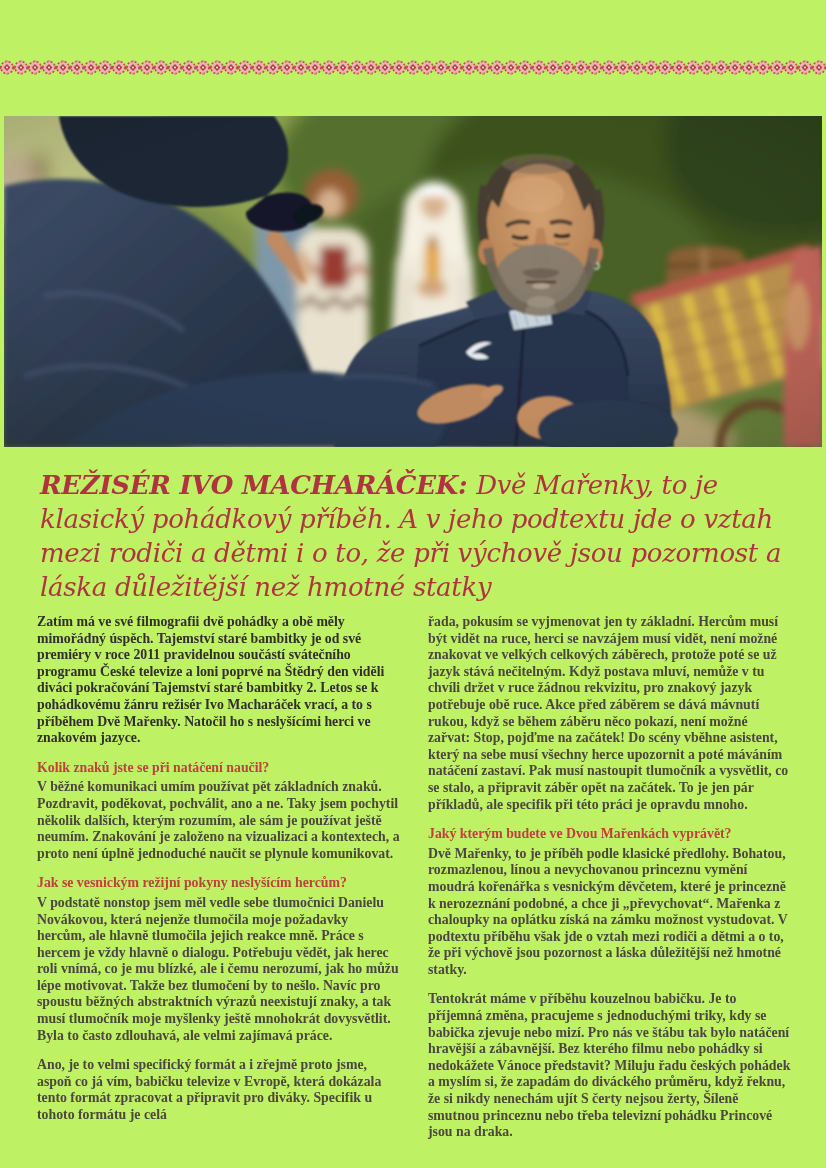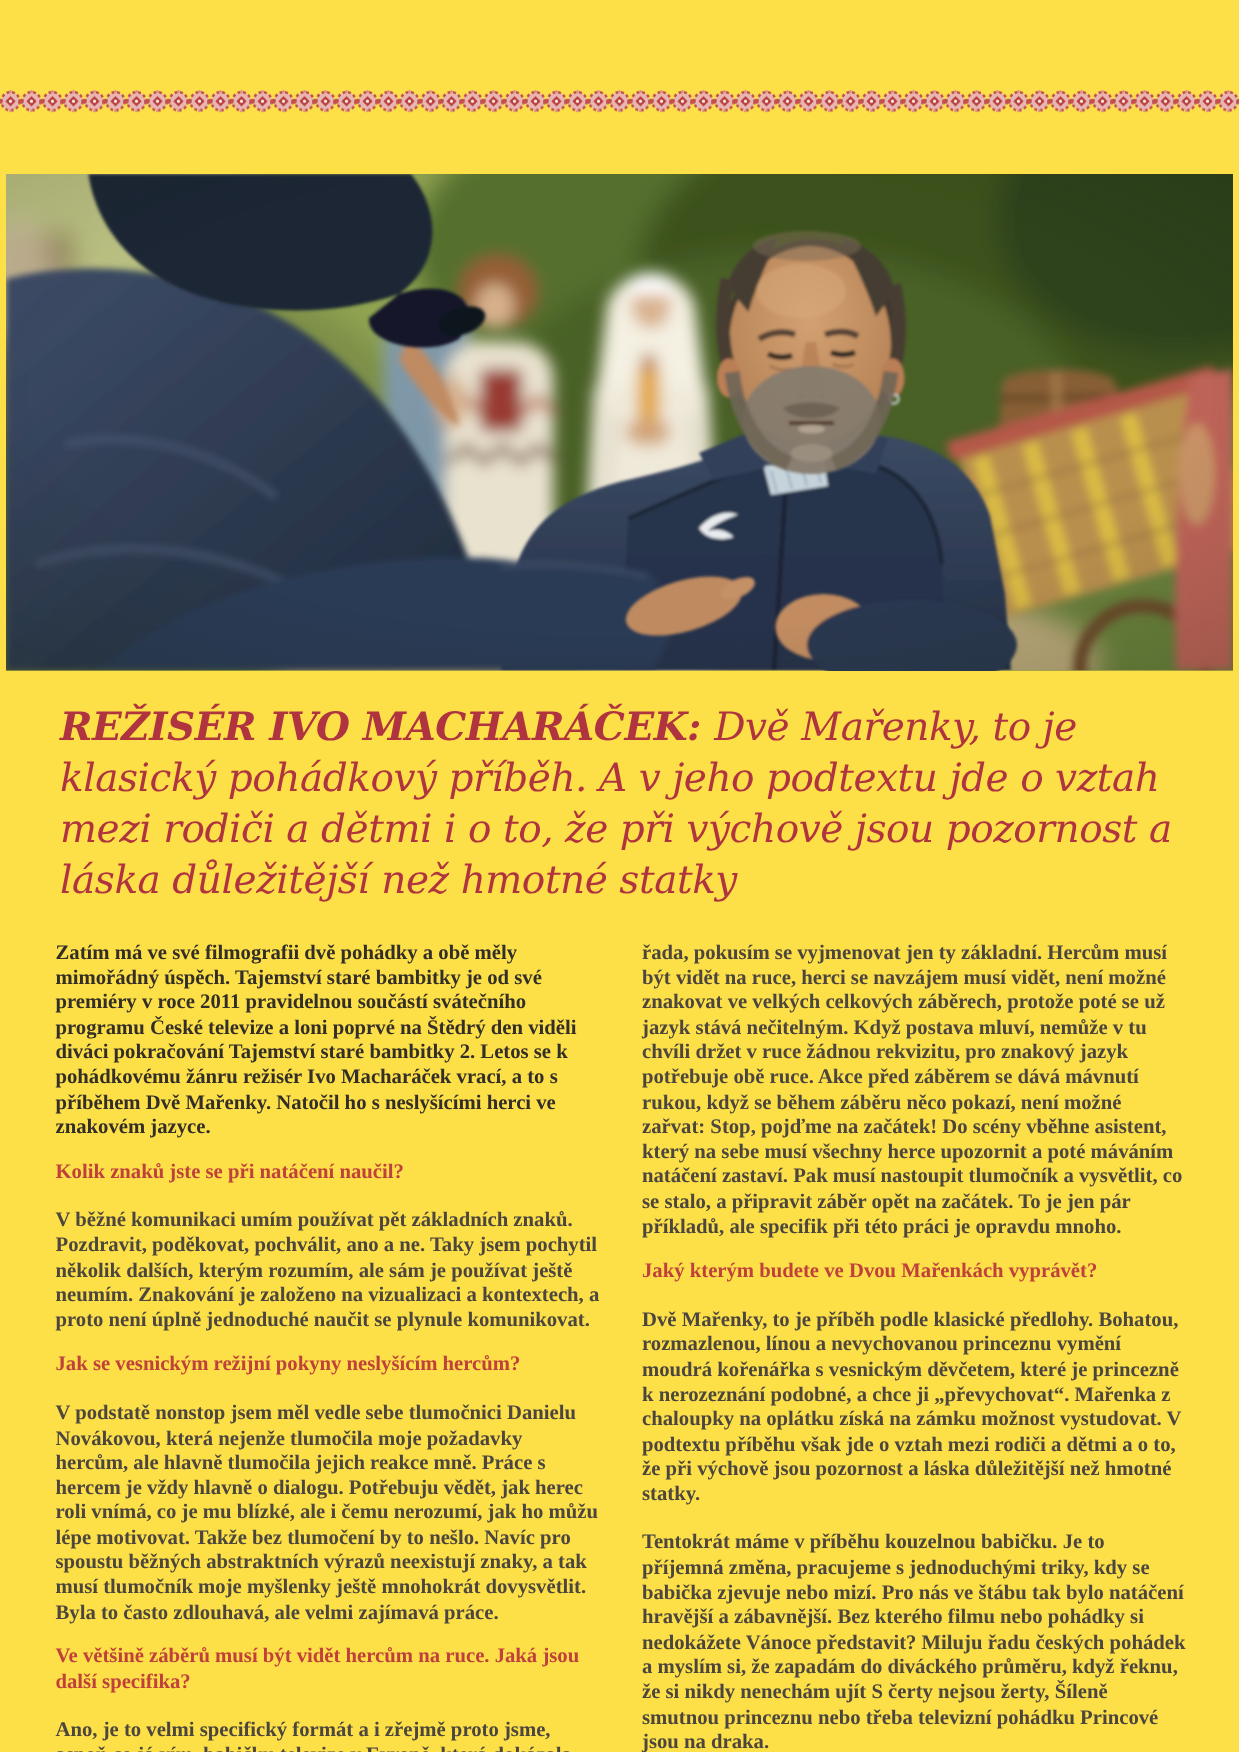--- a/index.html
+++ b/index.html
@@ -1,38 +1,38 @@
 <!DOCTYPE html>
 <html><head>
 <meta charset="utf-8">
 <style>
   html,body{margin:0;padding:0;background:#e8e4d8;}
   .page{
     position:relative; width:826px; height:1168px; margin:0 auto;
-    background:#fde047; overflow:hidden;
+    background:#bef264; overflow:hidden;
     font-family:"Liberation Serif", serif;
   }
   .orn{ position:absolute; top:60px; left:0; width:826px; height:15px; display:block; }
   .photo{
     position:absolute; top:116px; left:4px; width:818px; height:331px;
     overflow:hidden; background:#69803c;
   }
   .photo svg{ display:block; width:100%; height:100%; }
   .headline{
     position:absolute; top:468px; left:40px; width:748px; margin:0;
     font-family:"DejaVu Serif", serif; font-style:italic; font-weight:400;
     font-size:26px; line-height:34px; color:#b03440; letter-spacing:-0.3px;
   }
   .hl-lead{ font-weight:700; }
   .columns{
     position:absolute; top:611px; left:37px; width:754px;
     display:flex; gap:28px;
   }
   .col{ width:363px; font-size:13.8px; line-height:16.6px; color:#4c463e; }
-  .col p{ margin:16px 0 13px 0; }
+  .col p{ margin:3px 0 13px 0; }
   .intro{ font-weight:700; color:#332e28; }
   .question{ font-weight:700; color:#c0413c; margin:0 0 0 0 !important; }
   .answer{ margin-top:0;font-weight:bold; }
 </style>
 </head>
 <body>
 
 <div class="page">
 
   <svg class="orn" viewBox="0 0 826 15" preserveAspectRatio="none" aria-hidden="true">
@@ -211,21 +211,20 @@
 
   <h1 class="headline"><span class="hl-lead">REŽISÉR IVO MACHARÁČEK: </span><span class="hl-rest">Dvě Mařenky, to je klasický pohádkový příběh. A v jeho podtextu jde o vztah mezi rodiči a dětmi i o to, že při výchově jsou pozornost a láska důležitější než hmotné statky</span></h1>
 
   <div class="columns">
     <div class="col">
       <p class="intro">Zatím má ve své filmografii dvě pohádky a obě měly mimořádný úspěch. Tajemství staré bambitky je od své premiéry v roce 2011 pravidelnou součástí svátečního programu České televize a loni poprvé na Štědrý den viděli diváci pokračování Tajemství staré bambitky 2. Letos se k pohádkovému žánru režisér Ivo Macharáček vrací, a to s příběhem Dvě Mařenky. Natočil ho s neslyšícími herci ve znakovém jazyce.</p>
       <p class="question">Kolik znaků jste se při natáčení naučil?</p>
       <p class="answer">V běžné komunikaci umím používat pět základních znaků. Pozdravit, poděkovat, pochválit, ano a ne. Taky jsem pochytil několik dalších, kterým rozumím, ale sám je používat ještě neumím. Znakování je založeno na vizualizaci a kontextech, a proto není úplně jednoduché naučit se plynule komunikovat.</p>
       <p class="question">Jak se vesnickým režijní pokyny neslyšícím hercům?</p>
       <p class="answer">V podstatě nonstop jsem měl vedle sebe tlumočnici Danielu Novákovou, která nejenže tlumočila moje požadavky hercům, ale hlavně tlumočila jejich reakce mně. Práce s hercem je vždy hlavně o dialogu. Potřebuju vědět, jak herec roli vnímá, co je mu blízké, ale i čemu nerozumí, jak ho můžu lépe motivovat. Takže bez tlumočení by to nešlo. Navíc pro spoustu běžných abstraktních výrazů neexistují znaky, a tak musí tlumočník moje myšlenky ještě mnohokrát dovysvětlit. Byla to často zdlouhavá, ale velmi zajímavá práce.</p>
-      <p class="question">Ve většině záběrů musí být vidět hercům na ruce. Jaká jsou další specifika?</p>
       <p class="answer">Ano, je to velmi specifický formát a i zřejmě proto jsme, aspoň co já vím, babičku televize v Evropě, která dokázala tento formát zpracovat a připravit pro diváky. Specifik u tohoto formátu je celá</p>
     </div>
     <div class="col">
       <p class="answer">řada, pokusím se vyjmenovat jen ty základní. Hercům musí být vidět na ruce, herci se navzájem musí vidět, není možné znakovat ve velkých celkových záběrech, protože poté se už jazyk stává nečitelným. Když postava mluví, nemůže v tu chvíli držet v ruce žádnou rekvizitu, pro znakový jazyk potřebuje obě ruce. Akce před záběrem se dává mávnutí rukou, když se během záběru něco pokazí, není možné zařvat: Stop, pojďme na začátek! Do scény vběhne asistent, který na sebe musí všechny herce upozornit a poté máváním natáčení zastaví. Pak musí nastoupit tlumočník a vysvětlit, co se stalo, a připravit záběr opět na začátek. To je jen pár příkladů, ale specifik při této práci je opravdu mnoho.</p>
       <p class="question">Jaký kterým budete ve Dvou Mařenkách vyprávět?</p>
       <p class="answer">Dvě Mařenky, to je příběh podle klasické předlohy. Bohatou, rozmazlenou, línou a nevychovanou princeznu vymění moudrá kořenářka s vesnickým děvčetem, které je princezně k nerozeznání podobné, a chce ji „převychovat“. Mařenka z chaloupky na oplátku získá na zámku možnost vystudovat. V podtextu příběhu však jde o vztah mezi rodiči a dětmi a o to, že při výchově jsou pozornost a láska důležitější než hmotné statky.</p>
       <p class="answer">Tentokrát máme v příběhu kouzelnou babičku. Je to příjemná změna, pracujeme s jednoduchými triky, kdy se babička zjevuje nebo mizí. Pro nás ve štábu tak bylo natáčení hravější a zábavnější. Bez kterého filmu nebo pohádky si nedokážete Vánoce představit? Miluju řadu českých pohádek a myslím si, že zapadám do diváckého průměru, když řeknu, že si nikdy nenechám ujít S čerty nejsou žerty, Šíleně smutnou princeznu nebo třeba televizní pohádku Princové jsou na draka.</p>
     </div>
   </div>
 

